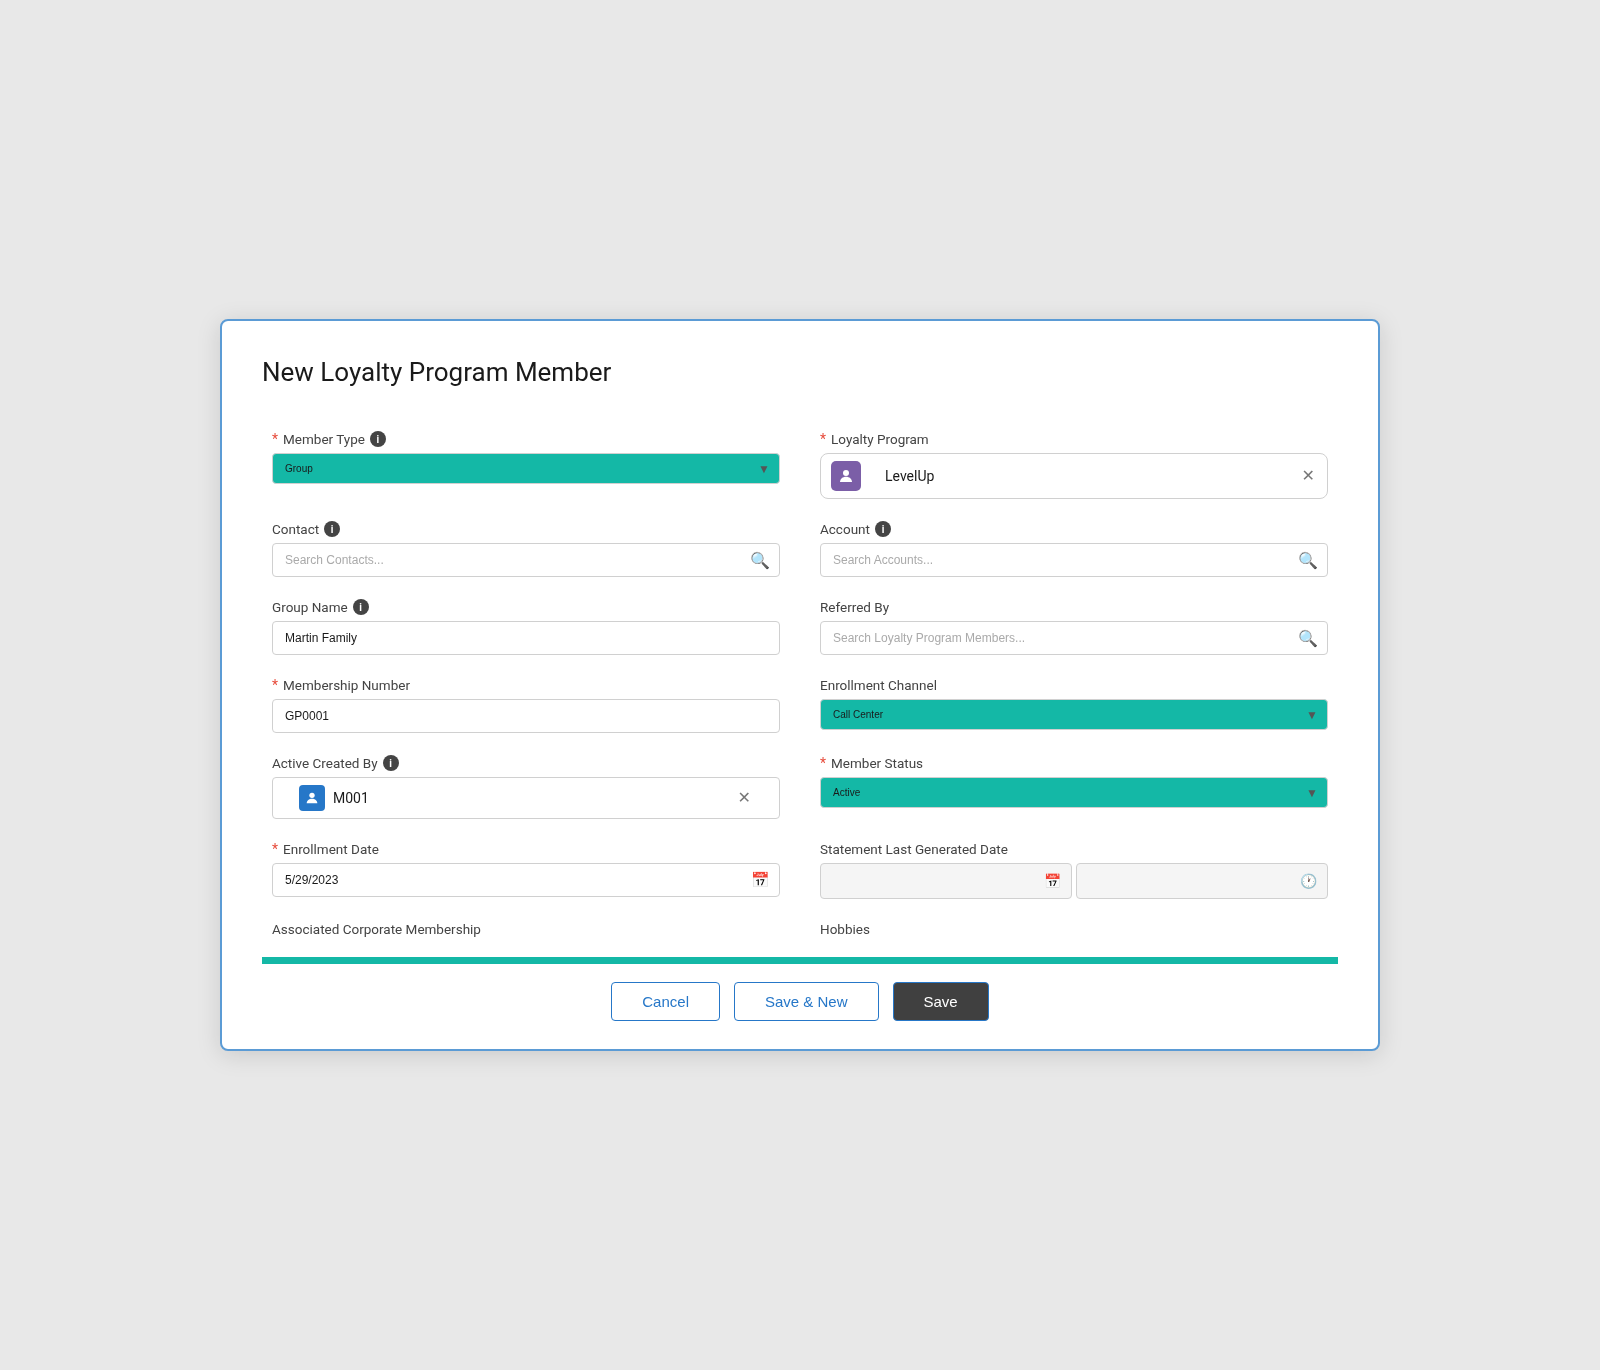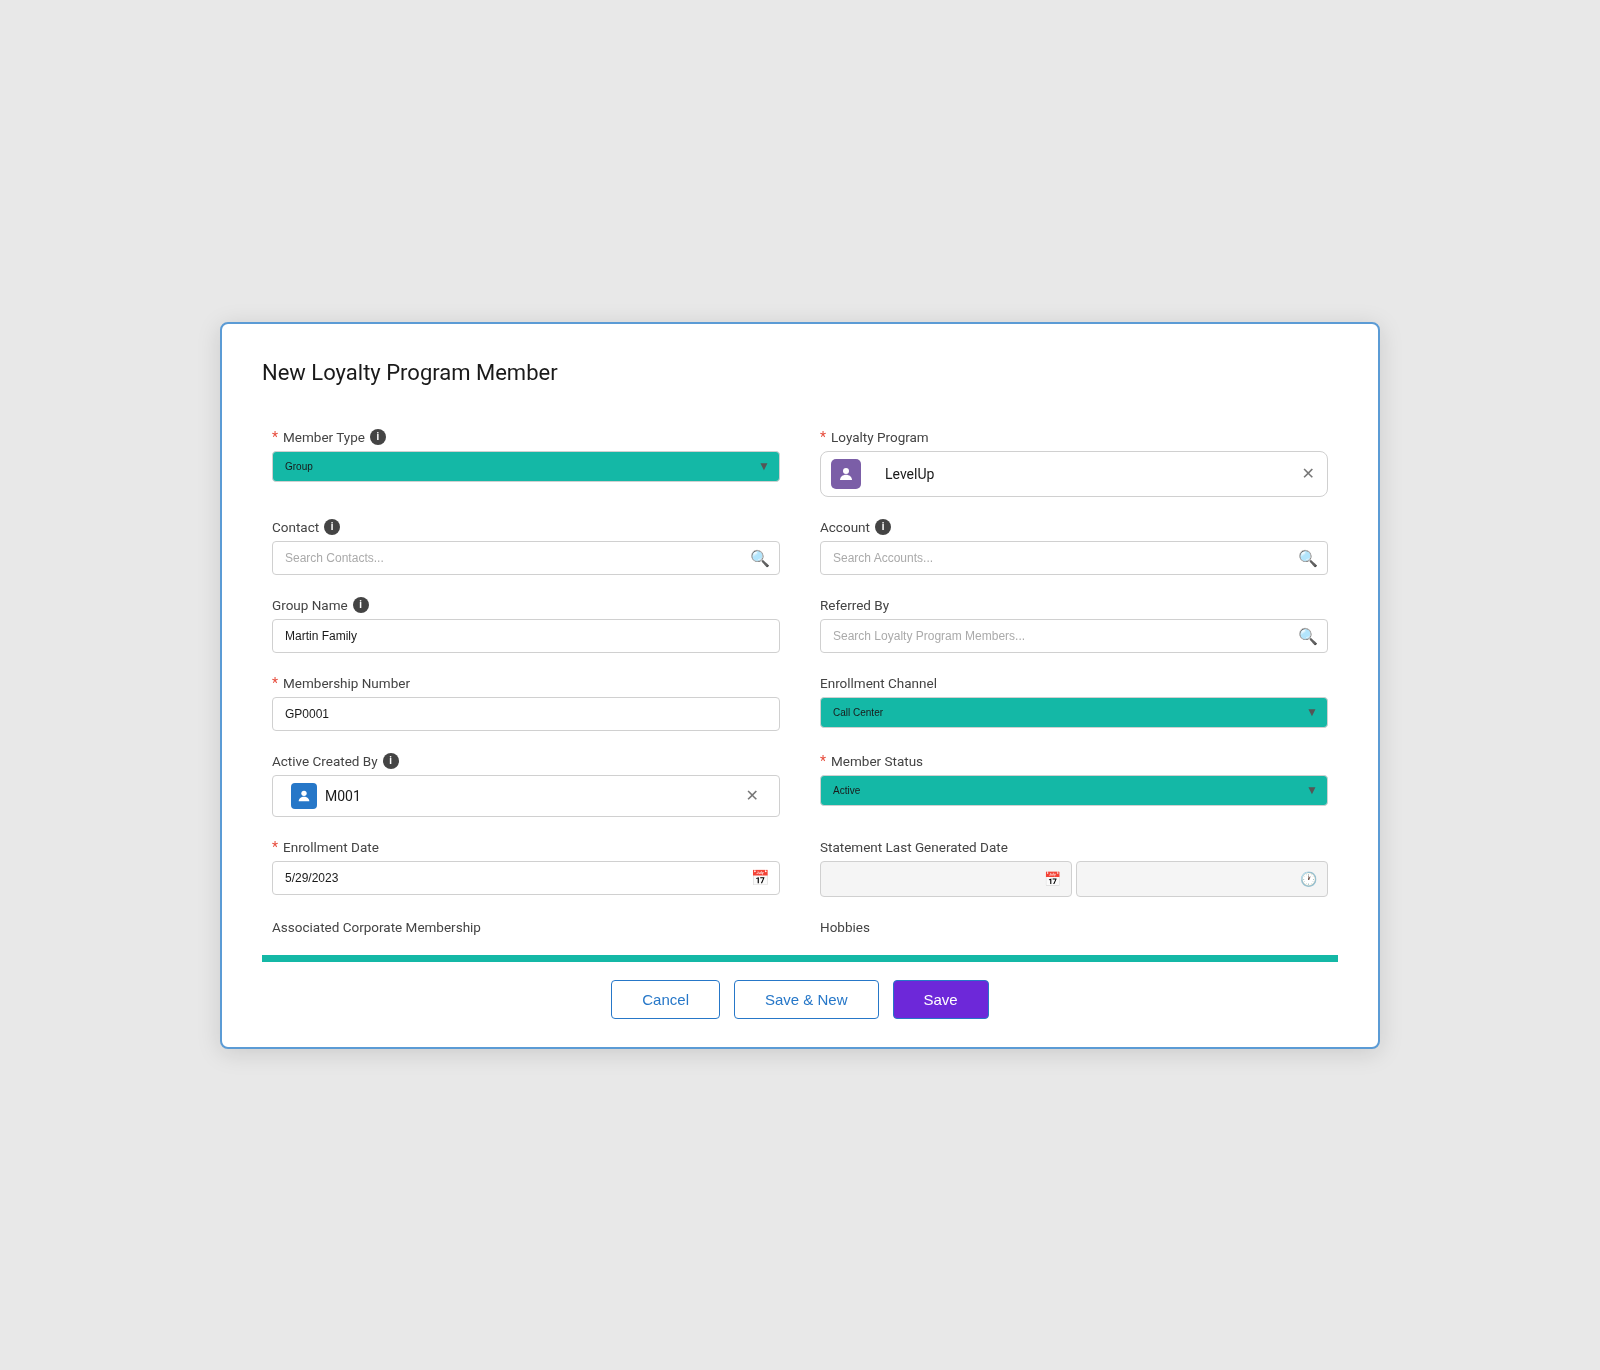--- a/index.html
+++ b/index.html
@@ -14,21 +14,21 @@
     .modal {
       background: #fff;
       border: 2px solid #5b9bd5;
       border-radius: 8px;
       width: 1160px;
       max-width: 98vw;
       padding: 36px 40px 28px 40px;
       box-shadow: 0 4px 24px rgba(0,0,0,0.13);
     }
     .modal-title {
-      font-size: 22px;
+      font-size: 26px;
       font-weight: 400;
       color: #1a1a1a;
       margin-bottom: 24px;
     }
     .section-header {
       background: #f3f3f3;
       border-radius: 4px;
       padding: 12px 16px;
       font-size: 15px;
       font-weight: 600;
@@ -158,21 +158,21 @@
       color: #777;
       font-size: 16px;
       padding: 0 2px;
       line-height: 1;
     }
     .group-created-field {
       display: flex;
       align-items: center;
       border: 1px solid #d0d0d0;
       border-radius: 4px;
-      padding: 7px 18px;
+      padding: 7px 26px;
       gap: 8px;
       background: #fff;
     }
     .user-avatar {
       width: 26px;
       height: 26px;
       background: #2677c8;
       border-radius: 4px;
       display: flex;
       align-items: center;
@@ -243,21 +243,21 @@
       background: #fff;
       border: 1.5px solid #2677c8;
       color: #2677c8;
     }
     .btn-save-new {
       background: #fff;
       border: 1.5px solid #2677c8;
       color: #2677c8;
     }
     .btn-save {
-      background: #6d28d9;
+      background: #404040;
       border: 1.5px solid #2677c8;
       color: #fff;
     }
   </style>
 </head>
 <body>
 
 <div class="modal">
   <h1 class="modal-title">New Loyalty Program Member</h1>
 

